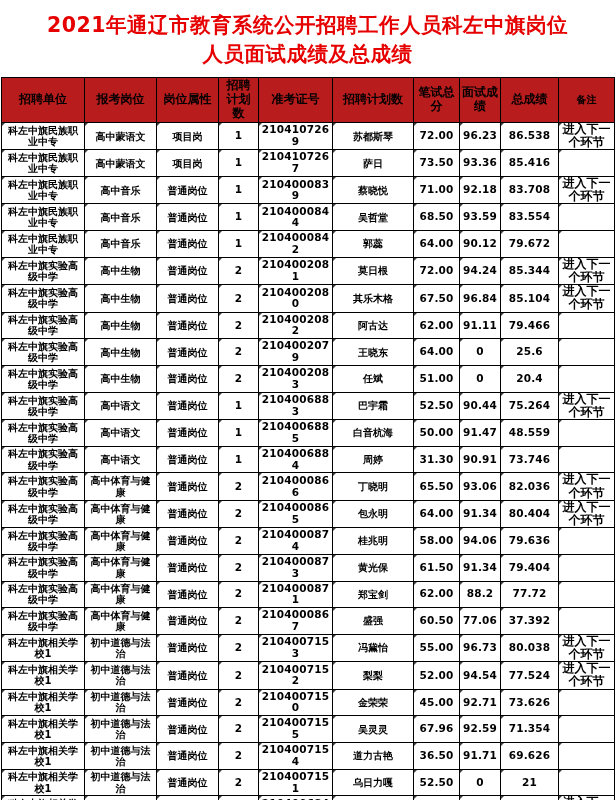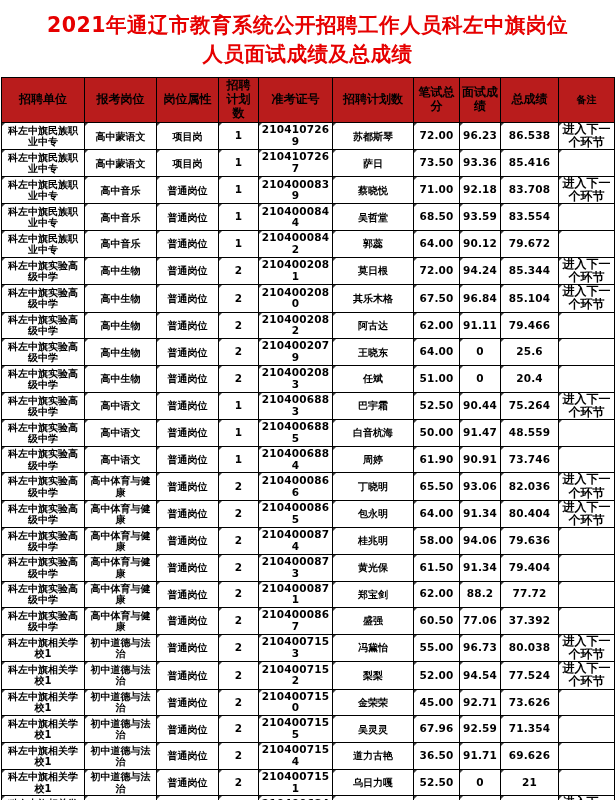--- a/index.html
+++ b/index.html
@@ -215,21 +215,21 @@
           <td class="num">48.559</td>
           <td class="remark"></td>
         </tr>
         <tr>
           <td>科左中旗实验高级中学</td>
           <td>高中语文</td>
           <td>普通岗位</td>
           <td class="num">1</td>
           <td class="num">2104006884</td>
           <td>周婷</td>
-          <td class="num">61.90</td>
+          <td class="num">31.30</td>
           <td class="num">90.91</td>
           <td class="num">73.746</td>
           <td class="remark"></td>
         </tr>
         <tr>
           <td>科左中旗实验高级中学</td>
           <td>高中体育与健康</td>
           <td>普通岗位</td>
           <td class="num">2</td>
           <td class="num">2104000866</td>

